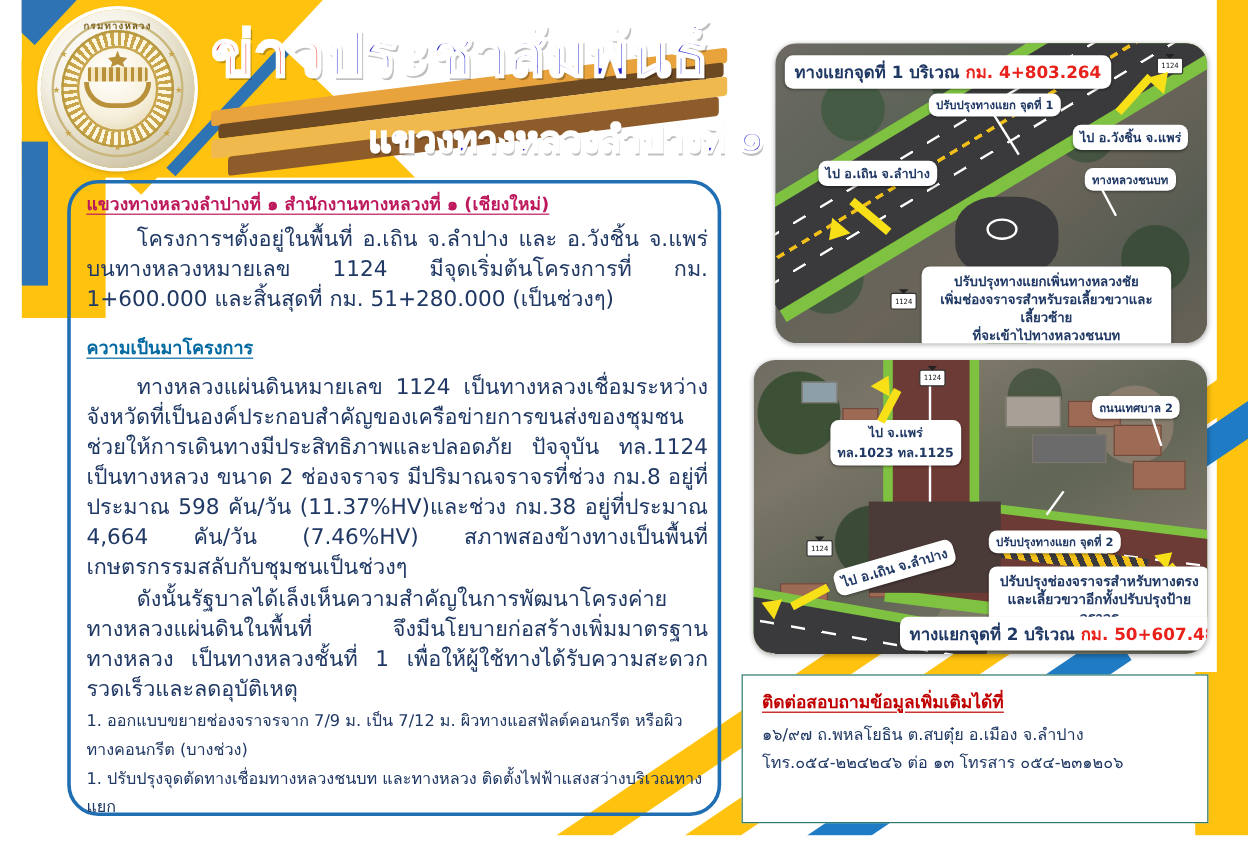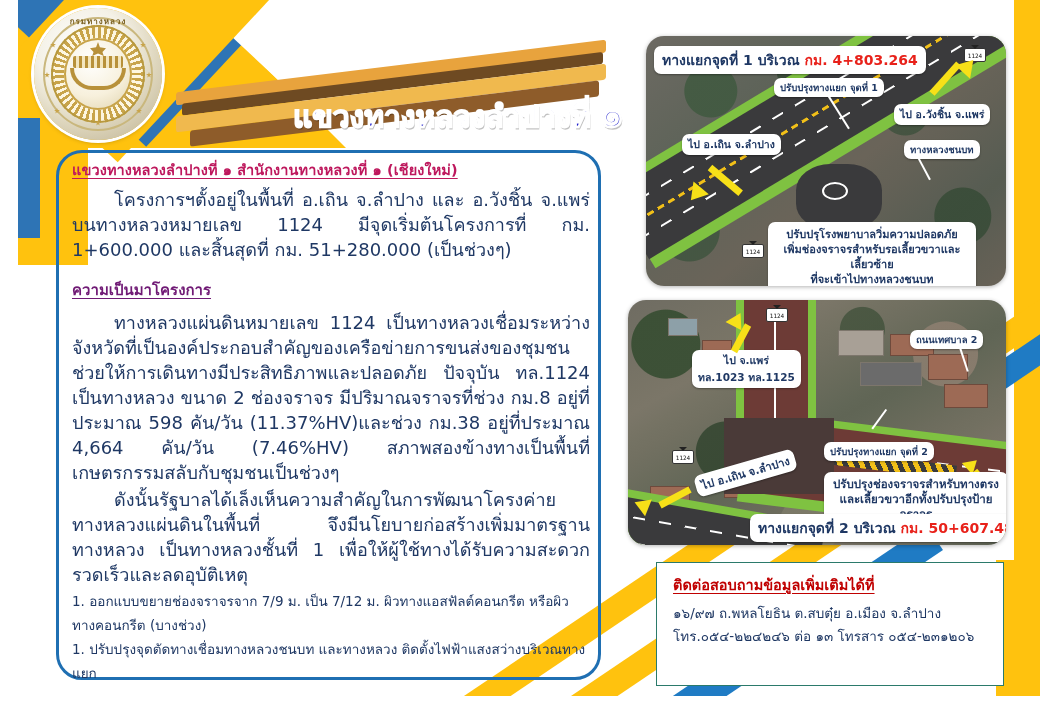--- a/index.html
+++ b/index.html
@@ -71,35 +71,35 @@
   .banner-road .l3 { position:absolute; left:0; top:24px; width:100%; height:16px; background:#F0B94E; border-radius:3px; }
   .banner-road .l4 { position:absolute; left:14px; top:40px; width:95%; height:16px; background:#8E5C2A;
             border-radius:3px; }
   .banner-road .dash { position:absolute; left:10px; top:17px; width:94%; height:3px;
             background:repeating-linear-gradient(90deg,#fff 0 9px,transparent 9px 18px); }
   .title-main { position:absolute; left:8px; top:10px; width:100%;
             font-family:"DejaVu Sans","Liberation Sans",sans-serif; font-weight:bold; font-size:52px;
             line-height:56px; white-space:nowrap; }
   .title-main .red { color:#E8211A; -webkit-text-stroke:2px #ffffff; text-shadow:2px 3px 0 rgba(0,0,0,.25); }
   .title-main .blue { color:#2323CC; -webkit-text-stroke:2px #ffffff; text-shadow:2px 3px 0 rgba(0,0,0,.25); }
-  .title-sub { position:absolute; right:14px; top:78px; font-weight:bold; font-size:30px;
+  .title-sub { position:absolute; right:0px; top:78px; font-weight:bold; font-size:30px;
             color:#2323CC; -webkit-text-stroke:1.5px #ffffff; text-shadow:1px 2px 0 rgba(0,0,0,.25);
             white-space:nowrap; }
   .title-sub .num { font-size:36px; }
 
   
   .content-card { position:absolute; left:38px; top:150px; width:545px; height:530px;
             border:3px solid #1F6FB2; border-radius:26px; background:transparent; }
   .content-inner { position:absolute; left:44px; top:152px; width:540px; height:530px;
             padding:6px 12px 0 10px; }
   .org-line { font-size:14.5px; font-weight:bold; color:#be185d; text-decoration:underline;
             text-underline-offset:3px; margin:0 0 6px 0; letter-spacing:.1px; }
   .para { font-size:18px; color:#1F3864; line-height:25px; text-align:justify; margin-bottom:2px; }
   .para.indent { text-indent:42px; }
-  .sec-head { font-size:15px; font-weight:bold; color:#701a75; text-decoration:underline;
+  .sec-head { font-size:15px; font-weight:bold; color:#0369a1; text-decoration:underline;
             text-underline-offset:3px; margin:14px 0 8px 0; display:inline-block; }
   .obj-list { list-style:none; }
   .obj-list li { font-size:13.5px; color:#1F3864; line-height:24px; }
 
   
   .photo { position:absolute; border-radius:18px; overflow:hidden;
            box-shadow:0 1px 4px rgba(0,0,0,.3); }
   .photo1 { left:628px; top:36px; width:360px; height:250px; }
   .photo2 { left:610px; top:300px; width:378px; height:245px; }
   .sat { position:absolute; inset:0;
@@ -145,21 +145,21 @@
   .rtsign { position:absolute; background:#ffffff; border:1px solid #333; border-radius:2px;
         font-size:6px; color:#111; text-align:center; width:22px; height:14px; line-height:13px;
         font-family:"DejaVu Sans Mono",monospace; }
   .rtsign::before { content:""; position:absolute; left:50%; top:-4px; transform:translateX(-50%);
         width:0;height:0;border-left:4px solid transparent;border-right:4px solid transparent;
         border-top:4px solid #222; }
 
   .leader { position:absolute; background:#ffffff; height:1.5px; transform-origin:left center; }
 
   
-  .contact-box { position:absolute; left:638px; top:562px; width:348px; height:124px;
+  .contact-box { position:absolute; left:600px; top:562px; width:389px; height:124px;
         background:#ffffff; border:1.5px solid #2b7a6b; padding:10px 14px 0 16px; }
   .contact-head { font-size:14.5px; font-weight:bold; color:#C00000; text-decoration:underline;
         text-underline-offset:3px; margin-bottom:6px; }
   .contact-line { font-size:13.5px; color:#1F3864; line-height:23px; }
 </style>
 </head>
 <body>
 
 <div id="page">
 
@@ -198,20 +198,23 @@
     <div class="star" style="left:50%;bottom:14px;margin-left:-3px;"></div>
   </div>
 
   <div class="banner">
     <div class="banner-road">
       <div class="l1"></div>
         <div class="dash"></div>
         <div class="l2"></div>
       <div class="l3"></div>
         <div class="l4"></div>
+    </div>
+    <div class="title-main">
+      <span class="red">ข่าว</span><span class="blue">ประชาสัมพันธ์</span>
     </div>
     <div class="title-sub">
       <span>แขวงทางหลวงลำปางที่ </span><span class="num">๑</span>
     </div>
   </div>
 
   <div class="content-card"></div>
   <div class="content-inner">
     <div class="org-line">แขวงทางหลวงลำปางที่ ๑ สำนักงานทางหลวงที่ ๑ (เชียงใหม่)</div>
     <div class="para indent">โครงการฯตั้งอยู่ในพื้นที่ อ.เถิน จ.ลำปาง และ อ.วังชิ้น จ.แพร่ บนทางหลวงหมายเลข 1124 มีจุดเริ่มต้นโครงการที่ กม. 1+600.000  และสิ้นสุดที่  กม. 51+280.000  (เป็นช่วงๆ)</div>
@@ -256,21 +259,21 @@
     <div class="callout sm" style="left:36px;top:98px;font-size:10.5px;">ไป อ.เถิน จ.ลำปาง</div>
     <div class="arr-line" style="left:64px;top:128px;width:40px;transform:rotate(40deg);"></div>
     <div class="arr-head" style="left:40px;top:150px;border-width:16px 10px 0 10px;border-color:#F7E018 transparent transparent transparent;transform:rotate(40deg);"></div>
 
     <div class="callout sm" style="left:258px;top:104px;">ทางหลวงชนบท</div>
     <div class="leader" style="left:272px;top:120px;width:26px;transform:rotate(62deg);"></div>
 
     <div class="rtsign" style="left:96px;top:208px;">1124</div>
 
     <div class="callout multi" style="left:122px;top:186px;width:208px;">
-      <div>ปรับปรุโรงพยาบาลวิ่มความปลอดภัย</div>
+      <div>ปรับปรุงทางแยกเพิ่นทางหลวงชัย</div>
       <div>เพิ่มช่องจราจรสำหรับรอเลี้ยวขวาและเลี้ยวซ้าย</div>
       <div>ที่จะเข้าไปทางหลวงชนบท</div>
     </div>
   </div>
 
   <div class="photo photo2">
     <div class="sat2"></div>
 
     <div class="bld" style="left:210px;top:30px;width:46px;height:26px;"></div>
     <div class="roof" style="left:262px;top:34px;width:44px;height:22px;"></div>

